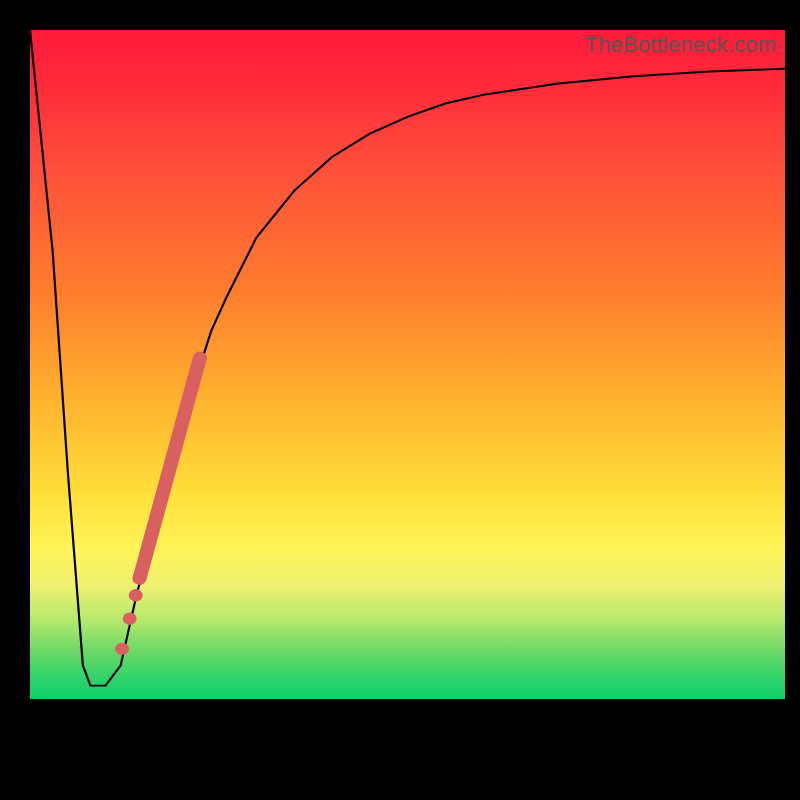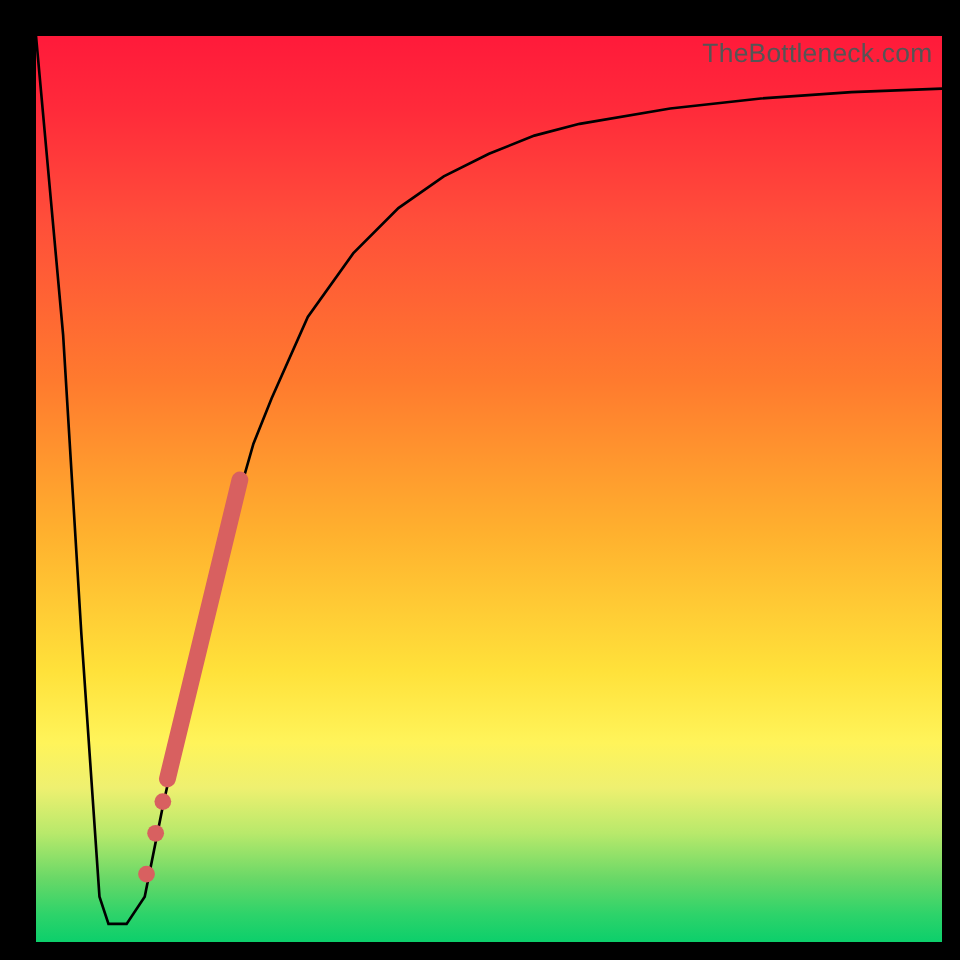--- a/index.html
+++ b/index.html
@@ -14,21 +14,21 @@
     position: relative;
     width: 800px;
     height: 800px;
     background: #000;
   }
   .plot {
     position: absolute;
     left: 30px;
     top: 30px;
     width: 755px;
-    height: 755px;
+    height: 669px;
     
     background: linear-gradient(to bottom,
       #ff1a3a 0%,
       #ff2a3a 8%,
       #ff4d3a 20%,
       #ff7a2e 38%,
       #ffb12e 55%,
       #ffe13a 70%,
       #fff45a 78%,
       #eef070 83%,

